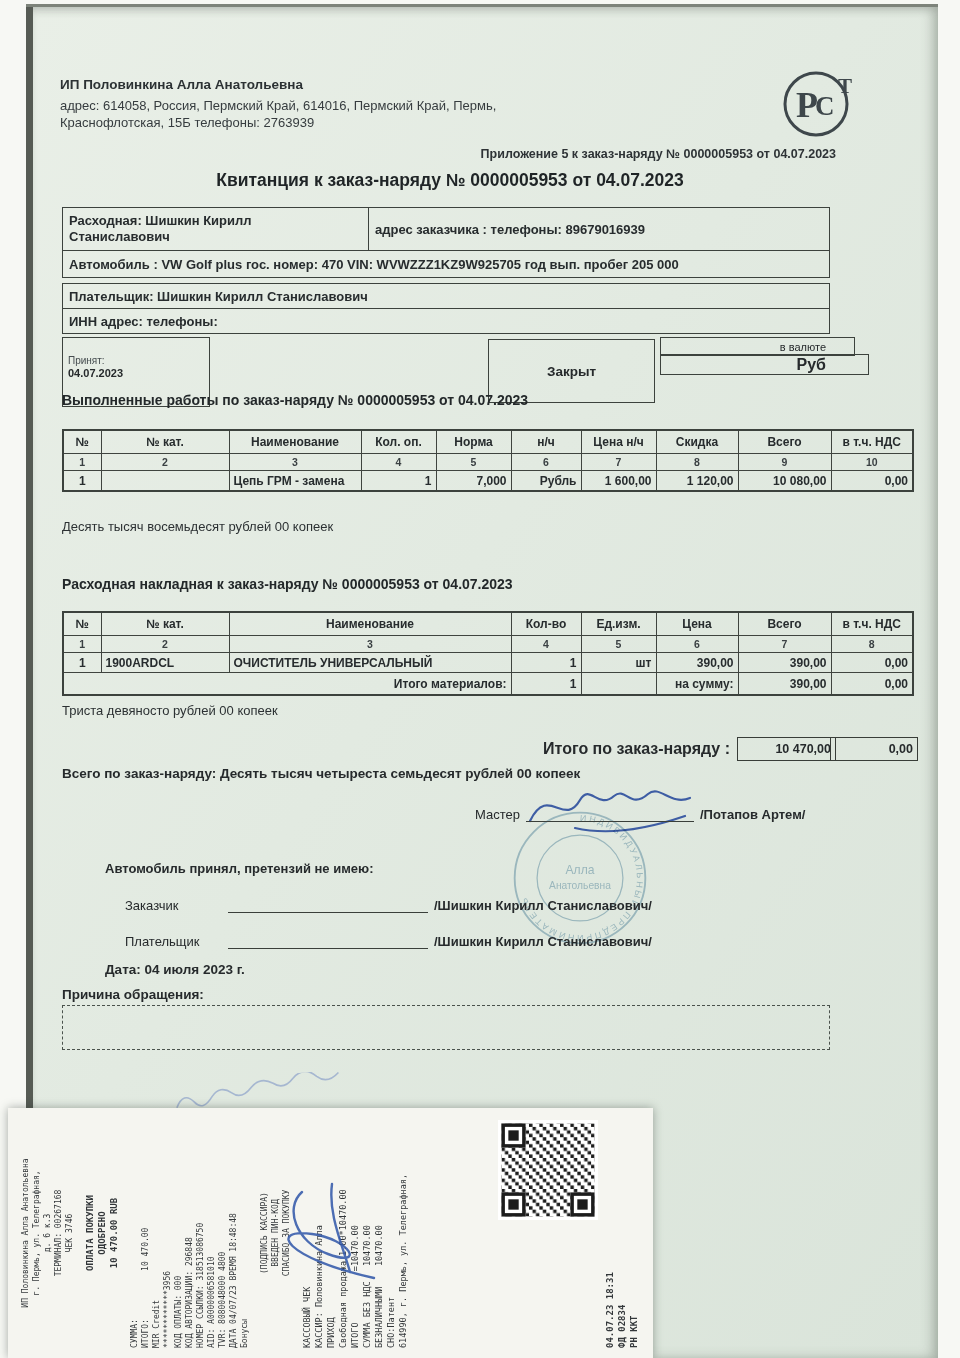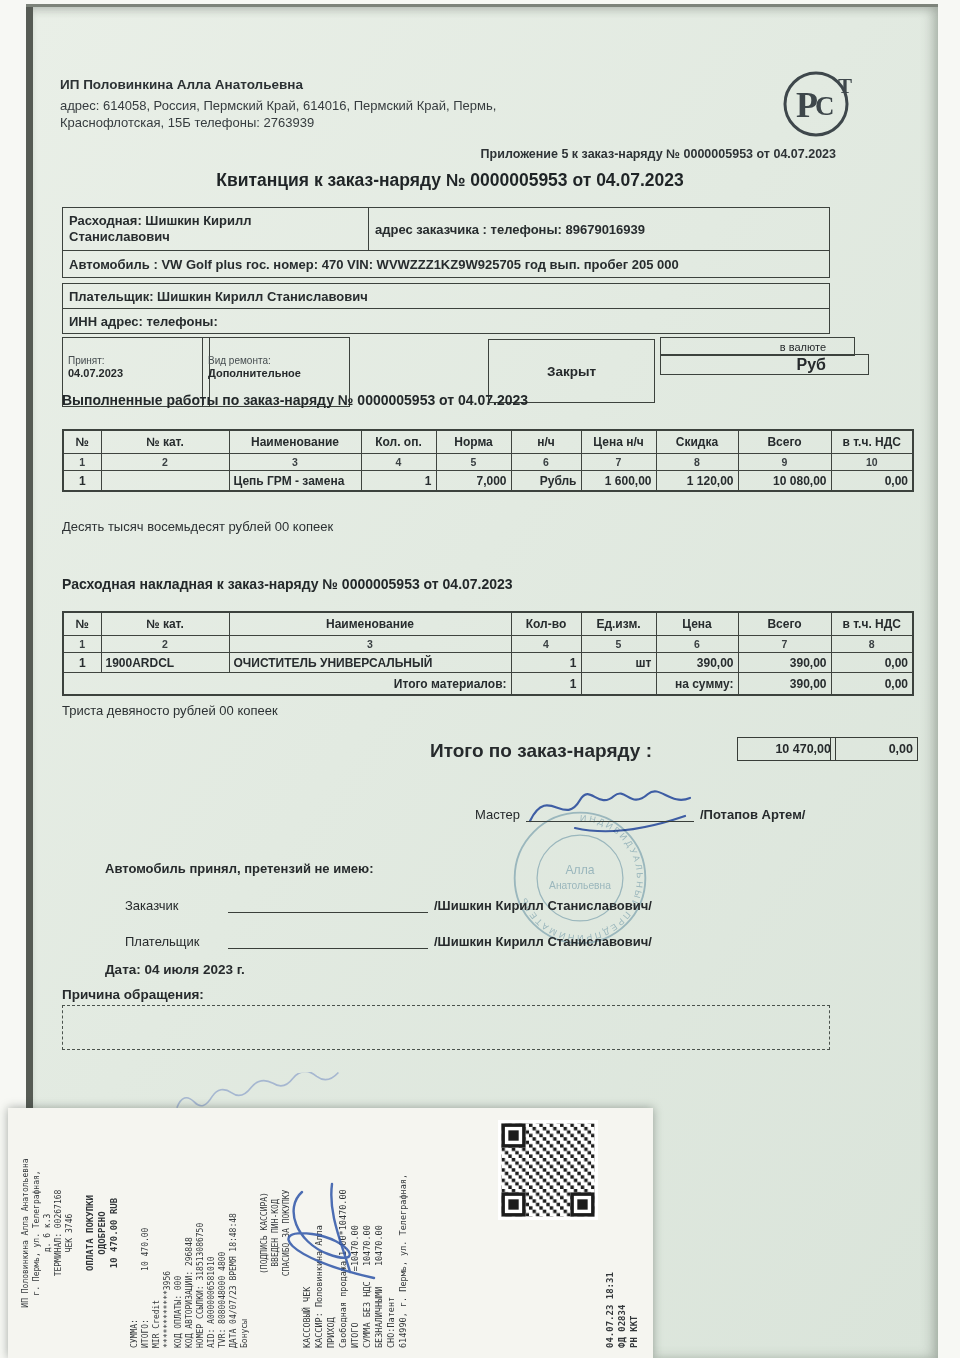--- a/index.html
+++ b/index.html
@@ -56,21 +56,21 @@
   .num-row td{font-size:10.5px;height:14px;text-align:center;font-weight:bold;color:#3a4043}
   .data-row td{height:17px;font-weight:bold}
   .tot-row td{height:19px;font-weight:bold}
   .ar{text-align:right;padding-right:4px}.al{text-align:left;padding-left:4px}.ac{text-align:center}
 
   .words{font-size:13px;color:#2c3133}
   .works-words{left:62px;top:519px}
   .mat-words{left:62px;top:703px}
 
   
-  .grand-label{left:430px;top:740px;width:300px;font-size:19px;font-weight:bold}
+  .grand-label{left:430px;top:740px;width:300px;text-align:right;font-size:16px;font-weight:bold}
   .grand-box{position:absolute;top:737px;height:22px;border:1.6px solid #383d38;font-weight:bold;font-size:12.5px;
              display:flex;align-items:center;justify-content:flex-end;padding-right:4px}
   .gt{left:737px;width:93px}.gv{left:830px;width:82px}
   .total-words{left:62px;top:766px;font-size:13.5px;font-weight:bold}
 
   
   .master-row{left:475px;top:806px;display:flex;align-items:flex-end;font-size:13px}
   .uline{display:inline-block;width:168px;height:15px;border-bottom:1.4px solid #3a3f3a;margin:0 6px}
   .uline2{display:inline-block;width:200px;height:15px;border-bottom:1.4px solid #3a3f3a;margin-right:6px}
   .nm{font-weight:bold}
@@ -155,24 +155,20 @@
     </tr>
     <tr class="h20">
       <td>ИНН    адрес:    телефоны:</td>
     </tr>
   </tbody>
     </table>
 
   <div class="box box-intake">
     <div class="box-label">Принят:</div>
     <div class="box-value">04.07.2023</div>
-  </div>
-  <div class="box box-repair">
-    <div class="box-label">Вид ремонта:</div>
-    <div class="box-value">Дополнительное</div>
   </div>
   <div class="box box-status">Закрыт</div>
   <div class="box cur-top">в валюте</div>
   <div class="box cur-bottom">Руб</div>
 
   <div class="abs sec-h works-h">Выполненные работы по заказ-наряду №  0000005953 от 04.07.2023</div>
   <table class="abs data-t works-t">
     <colgroup>
       <col style="width:38px">
         <col style="width:128px">
@@ -277,20 +273,21 @@
       <td class="ar">390,00</td>
       <td class="ar">0,00</td>
     </tr>
   </tbody>
     </table>
   <div class="abs words mat-words">Триста девяносто рублей 00 копеек</div>
 
   <div class="abs grand-label">Итого по заказ-наряду :</div>
   <div class="grand-box gt">10 470,00</div>
   <div class="grand-box gv">0,00</div>
+  <div class="abs total-words">Всего по заказ-наряду: Десять тысяч четыреста семьдесят рублей 00 копеек</div>
 
   <svg class="abs master-sig" width="200" height="70" viewBox="0 0 200 70">
     <g fill="none" stroke="#2d4f9e" stroke-width="2.2" stroke-linecap="round" opacity="0.9">
       <path d="M10 45 C 28 8, 44 52, 60 24 C 70 7, 78 34, 94 20 C 106 10, 110 34, 128 18 C 140 8, 150 30, 170 22"></path>
       <path d="M55 52 C 90 60, 130 52, 165 40"></path>
     </g>
   </svg>
   <svg class="abs stamp" width="140" height="140" viewBox="0 0 150 150">
     <g fill="none" stroke="#4f86a8">
       <circle cx="75" cy="75" r="70" stroke-width="2"></circle>

